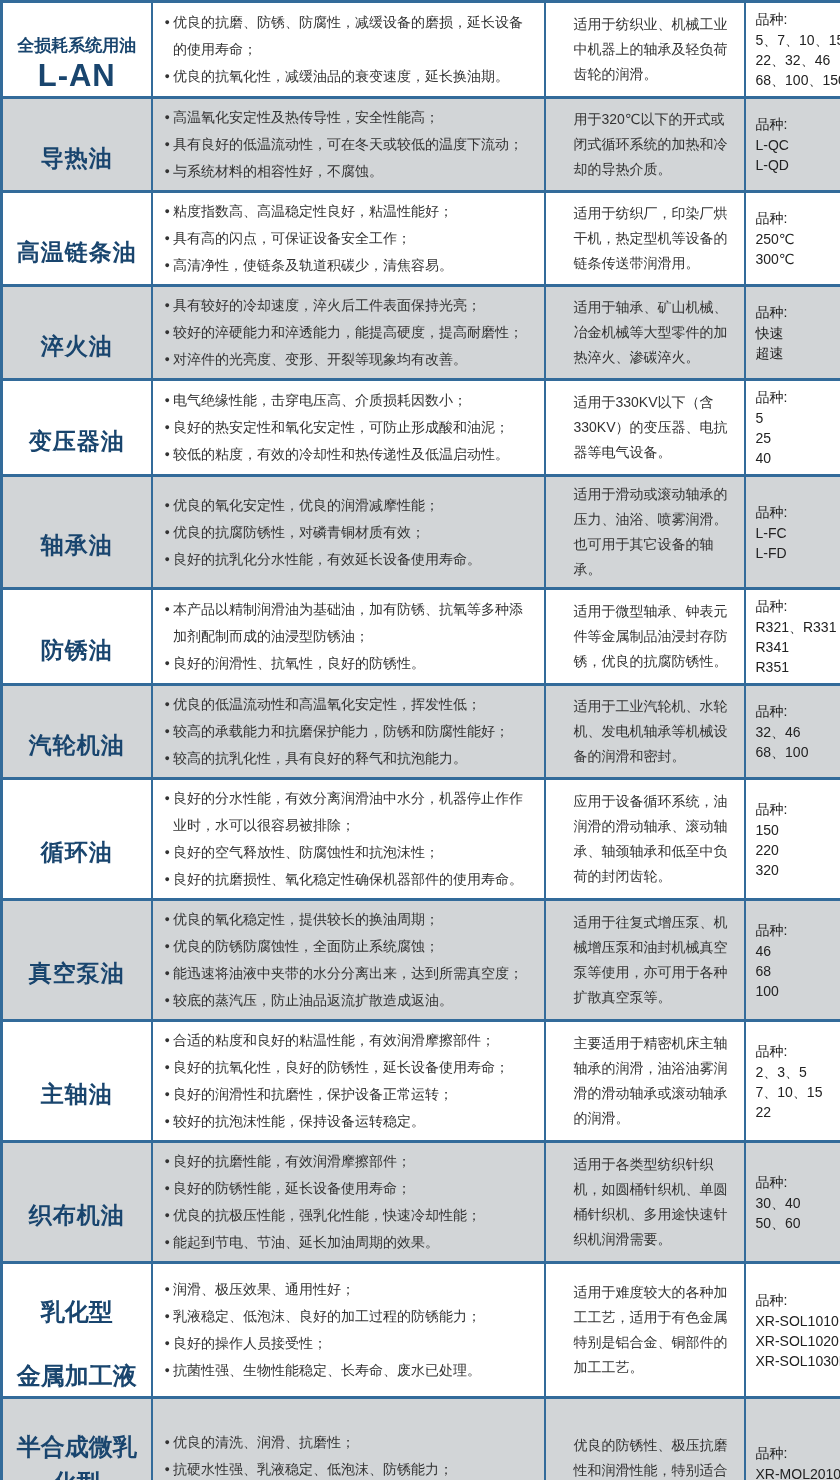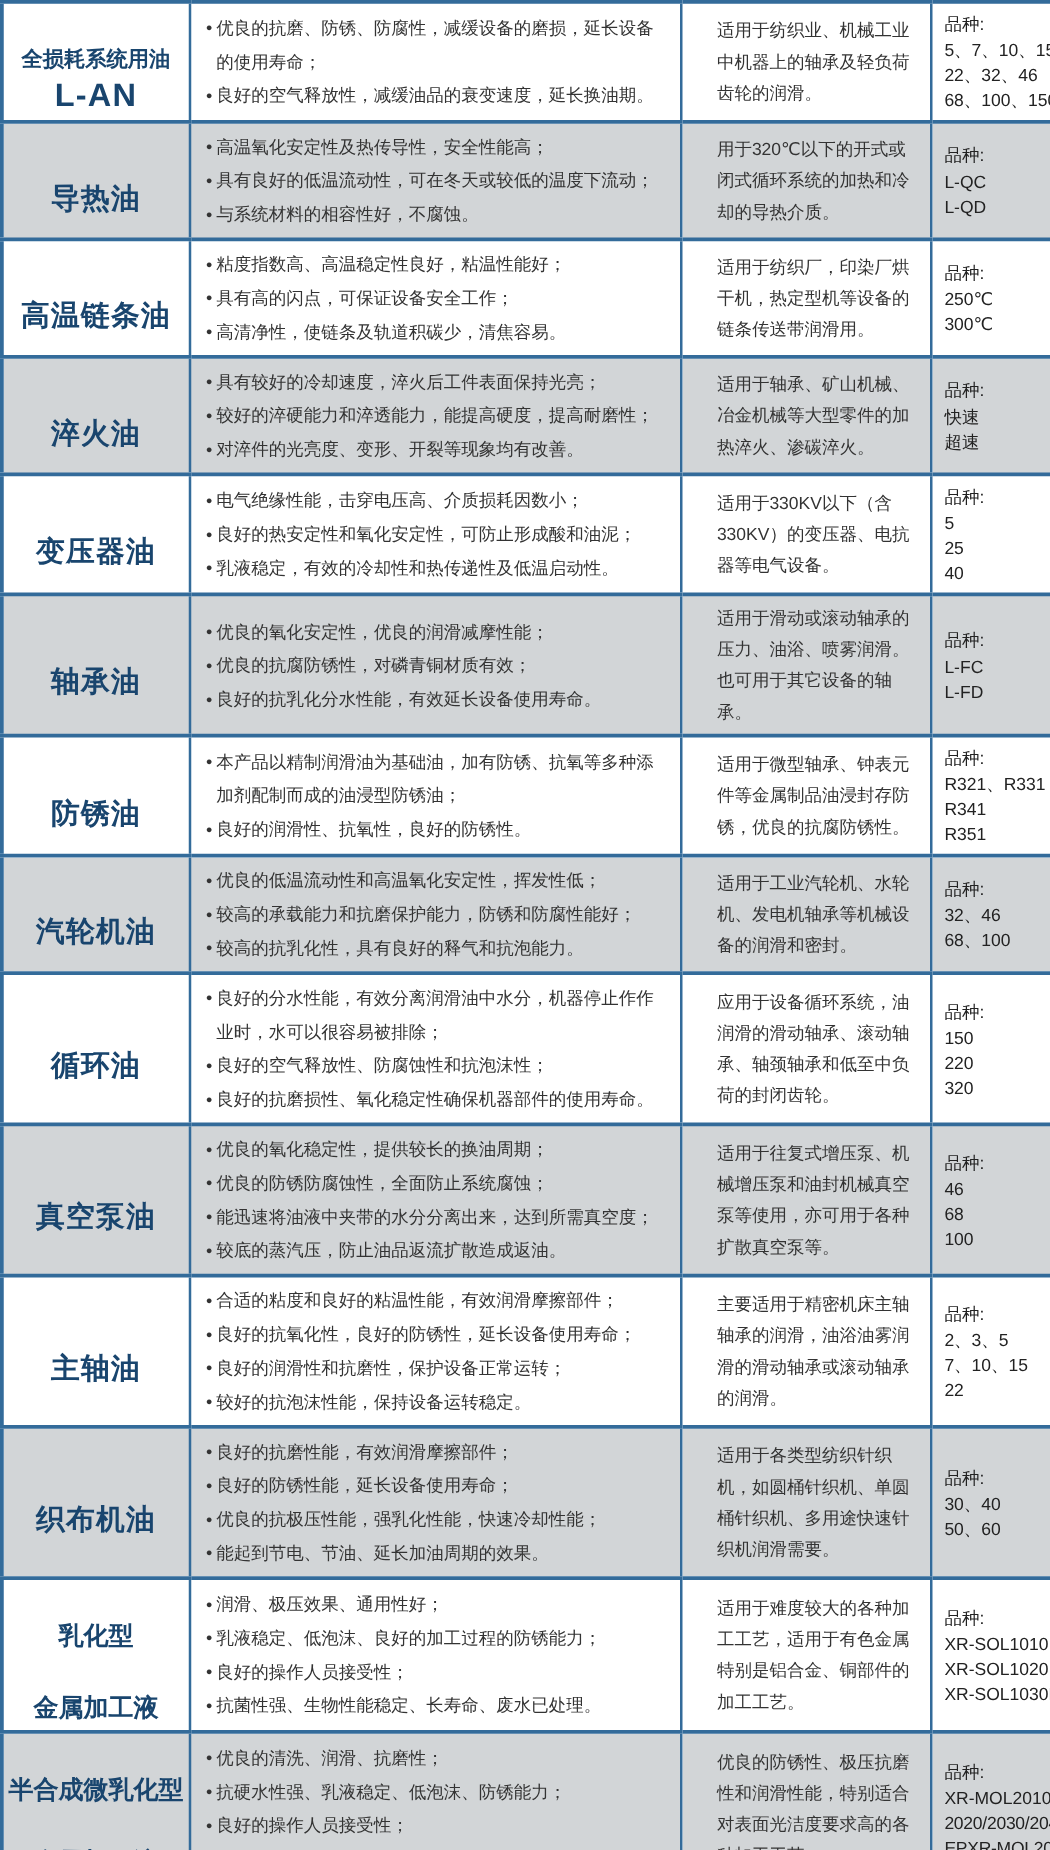--- a/index.html
+++ b/index.html
@@ -13,23 +13,23 @@
   body{background:#fff;font-family:"Liberation Sans","DejaVu Sans",sans-serif;}
   .page{width:840px;height:1480px;overflow:hidden;background:var(--bg);}
   table.oil{width:840px;border-collapse:collapse;table-layout:fixed;border:3px solid var(--border);}
   td{border:3px solid var(--border);border-left-width:2px;border-right-width:2px;padding:0;vertical-align:middle;overflow:hidden;}
   tr.alt td{background:var(--alt);}
   tr td{background:var(--bg);}
   tr.alt td{background:var(--alt);}
 
   .title-cell{text-align:center;color:var(--navy);font-weight:bold;padding:2px 3px;}
   .title-line{font-size:23px;letter-spacing:1px;line-height:1.35;margin-top:28px;}
-  .title-line.md{font-size:20px;letter-spacing:0;line-height:1.5;}
+  .title-line.md{font-size:24px;letter-spacing:0;line-height:1.5;}
   .title-line.sm{font-size:17px;letter-spacing:0;line-height:1.4;}
-  .logo{font-size:26px;font-weight:800;letter-spacing:1px;margin-top:2px;line-height:1.1;}
+  .logo{font-size:31px;font-weight:800;letter-spacing:1px;margin-top:2px;line-height:1.1;}
 
   .feat-cell{padding:5px 8px 5px 12px;font-size:14px;color:var(--body);}
   .feat{display:flex;line-height:27px;}
   .bullet{font-size:9px;line-height:27px;margin-right:3px;flex:none;}
   .ftext{display:block;}
 
   .app-cell{padding:5px 9px 5px 28px;font-size:14px;color:var(--body);line-height:25px;}
 
   .var-cell{padding:6px 2px 6px 10px;font-size:14px;color:#222222;line-height:20px;margin-left:35px;}
   .v-label{margin-bottom:1px;}
@@ -53,21 +53,21 @@
             <div class="title-line sm">全损耗系统用油</div>
             <div class="logo">L-AN</div>
           </td>
           <td class="feat-cell">
             <div class="feat">
               <span class="bullet">●</span>
               <span class="ftext">优良的抗磨、防锈、防腐性，减缓设备的磨损，延长设备的使用寿命；</span>
             </div>
             <div class="feat">
               <span class="bullet">●</span>
-              <span class="ftext">良好的空气释放性，减缓油品的衰变速度，延长换油期。</span>
+              <span class="ftext">优良的抗氧化性，减缓油品的衰变速度，延长换油期。</span>
             </div>
           </td>
           <td class="app-cell">
             <div class="app-text">适用于纺织业、机械工业中机器上的轴承及轻负荷齿轮的润滑。</div>
           </td>
           <td class="var-cell">
             <div class="v-label">品种:</div>
             <div class="v-item">5、7、10、15</div>
             <div class="v-item">22、32、46</div>
             <div class="v-item">68、100、150</div>
@@ -162,21 +162,21 @@
             <div class="feat">
               <span class="bullet">●</span>
               <span class="ftext">电气绝缘性能，击穿电压高、介质损耗因数小；</span>
             </div>
             <div class="feat">
               <span class="bullet">●</span>
               <span class="ftext">良好的热安定性和氧化安定性，可防止形成酸和油泥；</span>
             </div>
             <div class="feat">
               <span class="bullet">●</span>
-              <span class="ftext">乳液稳定，有效的冷却性和热传递性及低温启动性。</span>
+              <span class="ftext">较低的粘度，有效的冷却性和热传递性及低温启动性。</span>
             </div>
           </td>
           <td class="app-cell">
             <div class="app-text">适用于330KV以下（含330KV）的变压器、电抗器等电气设备。</div>
           </td>
           <td class="var-cell">
             <div class="v-label">品种:</div>
             <div class="v-item">5</div>
             <div class="v-item">25</div>
             <div class="v-item">40</div>

